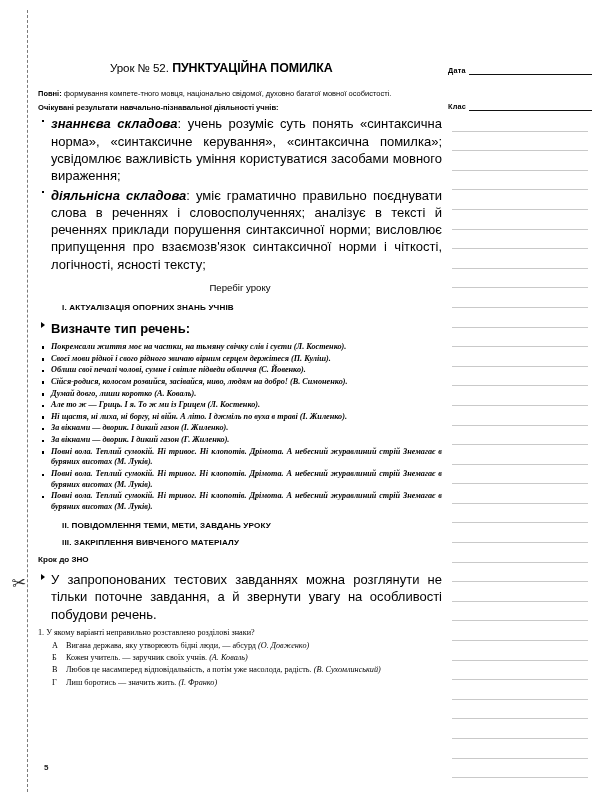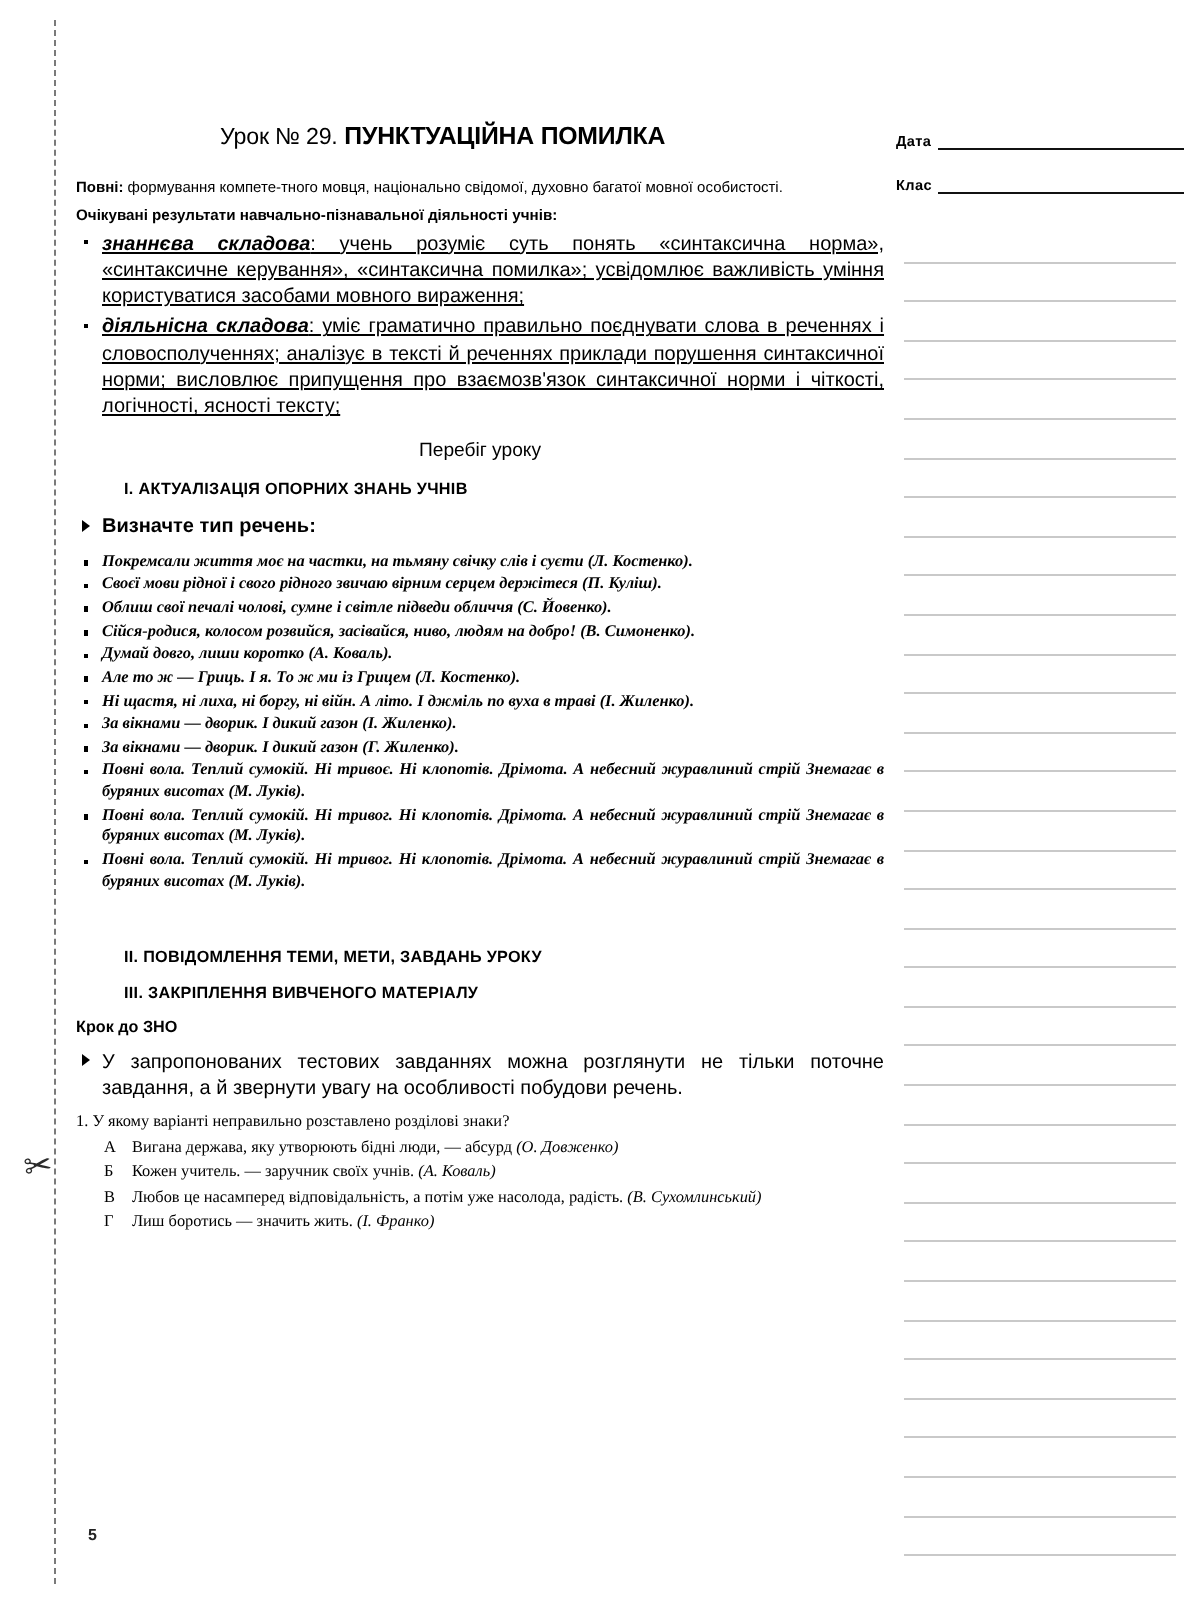--- a/index.html
+++ b/index.html
@@ -66,21 +66,21 @@
     left: 448px;
     top: 66px;
     width: 144px;
     font-size: 7.3px;
     font-weight: bold;
     color: #000;
   }
   .meta-row {
     display: flex;
     align-items: flex-end;
-    margin-bottom: 13px;
+    margin-bottom: 27px;
     text-align: right;
   }
   .meta-row .lbl {
     white-space: nowrap;
     margin-right: 3px;
     letter-spacing: .2px;
   }
   .meta-row .blank {
     flex: 1 1 auto;
     border-bottom: 1.2px solid #111;
@@ -126,24 +126,23 @@
   
   ul.goals {
     margin: 0 0 8px 0;
     padding: 0;
     list-style: none;
   }
   ul.goals > li {
     position: relative;
     padding-left: 13px;
     margin-bottom: 2px;
-    font-size: 10px;
+    font-size: 13px;
     line-height: 1.33;
     text-align: justify;
-    text-decoration: underline;
   }
   ul.goals > li::before {
     content: "";
     position: absolute;
     left: 4px;
     top: 4.3px;
     width: 2.4px;
     height: 2.4px;
     background: #000;
   }
@@ -161,35 +160,35 @@
   }
 
   h2.roman {
     margin: 0 0 7px 0;
     font-size: 8.1px;
     font-weight: bold;
     letter-spacing: .15px;
     line-height: 1.25;
     padding-left: 24px;
   }
-  h2.roman.spaced { margin-top: 28px; }
+  h2.roman.spaced { margin-top: 8px; }
 
   h3.block-head {
     margin: 0 0 6px 0;
     font-size: 8.1px;
     font-weight: bold;
     line-height: 1.25;
   }
 
   
   .task {
     position: relative;
     padding-left: 13px;
     margin: 0 0 5px 0;
-    font-size: 10px;
+    font-size: 13px;
     font-weight: bold;
     line-height: 1.33;
   }
   .task::before {
     content: "";
     position: absolute;
     left: 3px;
     top: 2.6px;
     width: 0; height: 0;
     border-left: 4px solid #000;
@@ -319,21 +318,21 @@
     </div>
     <div class="meta-row">
       <span class="lbl">Клас</span>
       <span class="blank"></span>
     </div>
   </div>
 
   <div class="content">
 
     <h1 class="lesson-title">
-      <span class="num">Урок № 29.</span>
+      <span class="num">Урок № 52.</span>
       <span>ПУНКТУАЦІЙНА ПОМИЛКА</span>
     </h1>
 
     <p class="para"><span class="bold-lead">Повні:</span><span> формування компете-тного мовця, національно свідомої, духовно багатої мовної особистості.</span></p>
 
     <div class="sub-head">Очікувані результати навчально-пізнавальної діяльності учнів:</div>
 
     <ul class="goals">
       <li><span class="it-bold">знаннєва складова</span><span>: учень розуміє суть понять «синтаксична норма», «синтаксичне керування», «синтаксична помилка»; усвідомлює важливість уміння користуватися засобами мовного вираження;</span></li>
       <li><span class="it-bold">діяльнісна складова</span><span>: уміє граматично правильно поєднувати слова в реченнях і словосполученнях; аналізує в тексті й реченнях приклади порушення синтаксичної норми; висловлює припущення про взаємозв'язок синтаксичної норми і чіткості, логічності, ясності тексту;</span></li>

